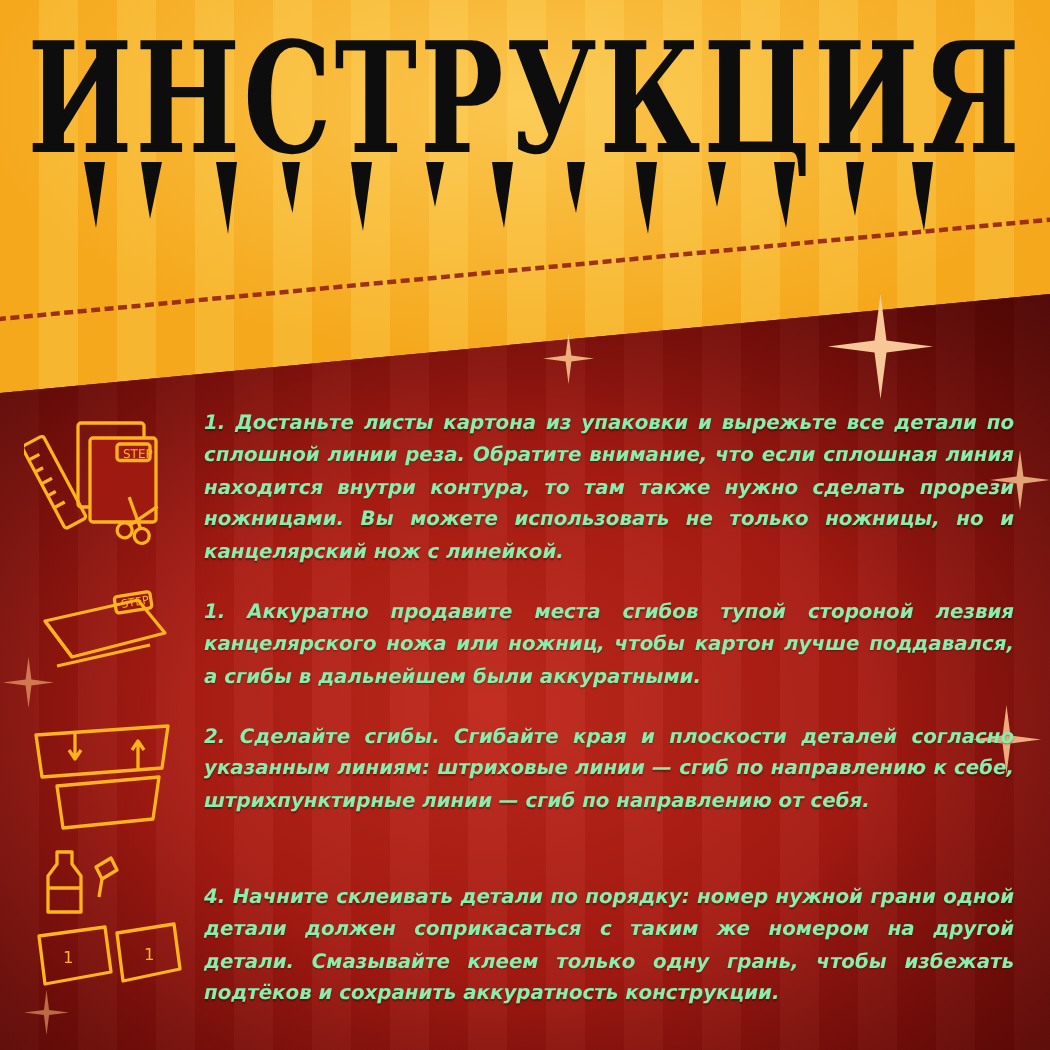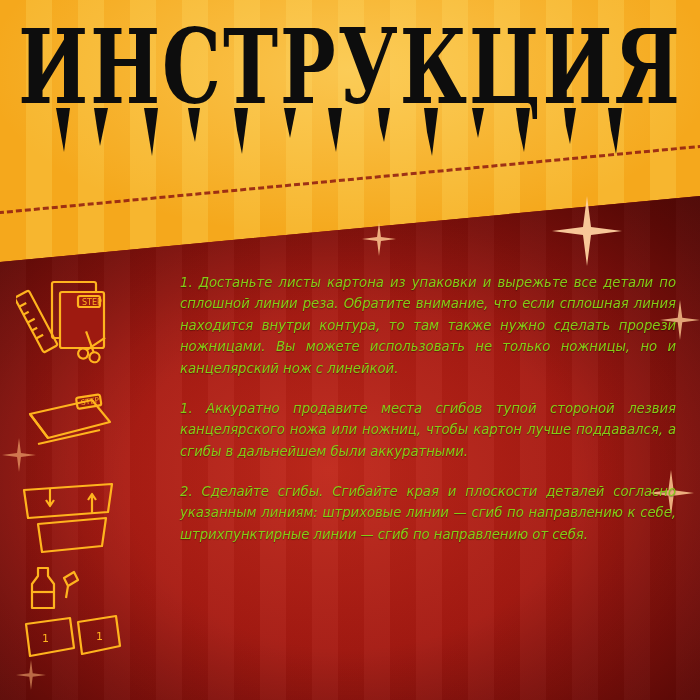--- a/index.html
+++ b/index.html
@@ -128,29 +128,28 @@
   .steps {
     position: absolute;
     left: 0; top: 0;
     width: 700px; height: 700px;
     z-index: 7;
   }
   .step {
     position: absolute;
   }
   .step-text {
-    color: #84cc16;
+    color: #86efac;
     font-family: "DejaVu Sans", sans-serif;
     font-style: italic;
-    font-weight: 400;
+    font-weight: 700;
     font-size: 13.2px;
     line-height: 1.62;
     text-align: justify;
     text-shadow: 0 1px 1px rgba(0,0,0,.35);
-    margin-left: 44px;
   }
   .step-icon {
     position: absolute;
   }
 
   #s1 { left: 136px; top: 272px; width: 540px; }
   #s2 { left: 136px; top: 398px; width: 540px; }
   #s3 { left: 136px; top: 481px; width: 540px; }
   #s4 { left: 136px; top: 588px; width: 540px; }
 
@@ -271,15 +270,18 @@
         <path d="M22 6 L32 6 L32 14 L38 22 L38 46 L16 46 L16 22 L22 14 Z"></path>
         <path d="M16 30 L38 30"></path>
         <path d="M48 16 L58 10 L62 18 L52 24 Z"></path>
         <path d="M52 24 L50 36"></path>
         <path d="M10 62 L54 56 L58 86 L14 94 Z"></path>
         <path d="M62 60 L100 54 L104 84 L66 92 Z"></path>
         <text x="26" y="80" fill="#ffb41e" stroke="none" font-size="11" font-family="DejaVu Sans, sans-serif">1</text>
         <text x="80" y="78" fill="#ffb41e" stroke="none" font-size="11" font-family="DejaVu Sans, sans-serif">1</text>
       </g>
     </svg>
+    <div class="step" id="s4">
+      <div class="step-text">4. Начните склеивать детали по порядку: номер нужной грани одной детали должен соприкасаться с таким же номером на другой детали. Смазывайте клеем только одну грань, чтобы избежать подтёков и сохранить аккуратность конструкции.</div>
+    </div>
 
   </div>
 </div>
 
 </body></html>

